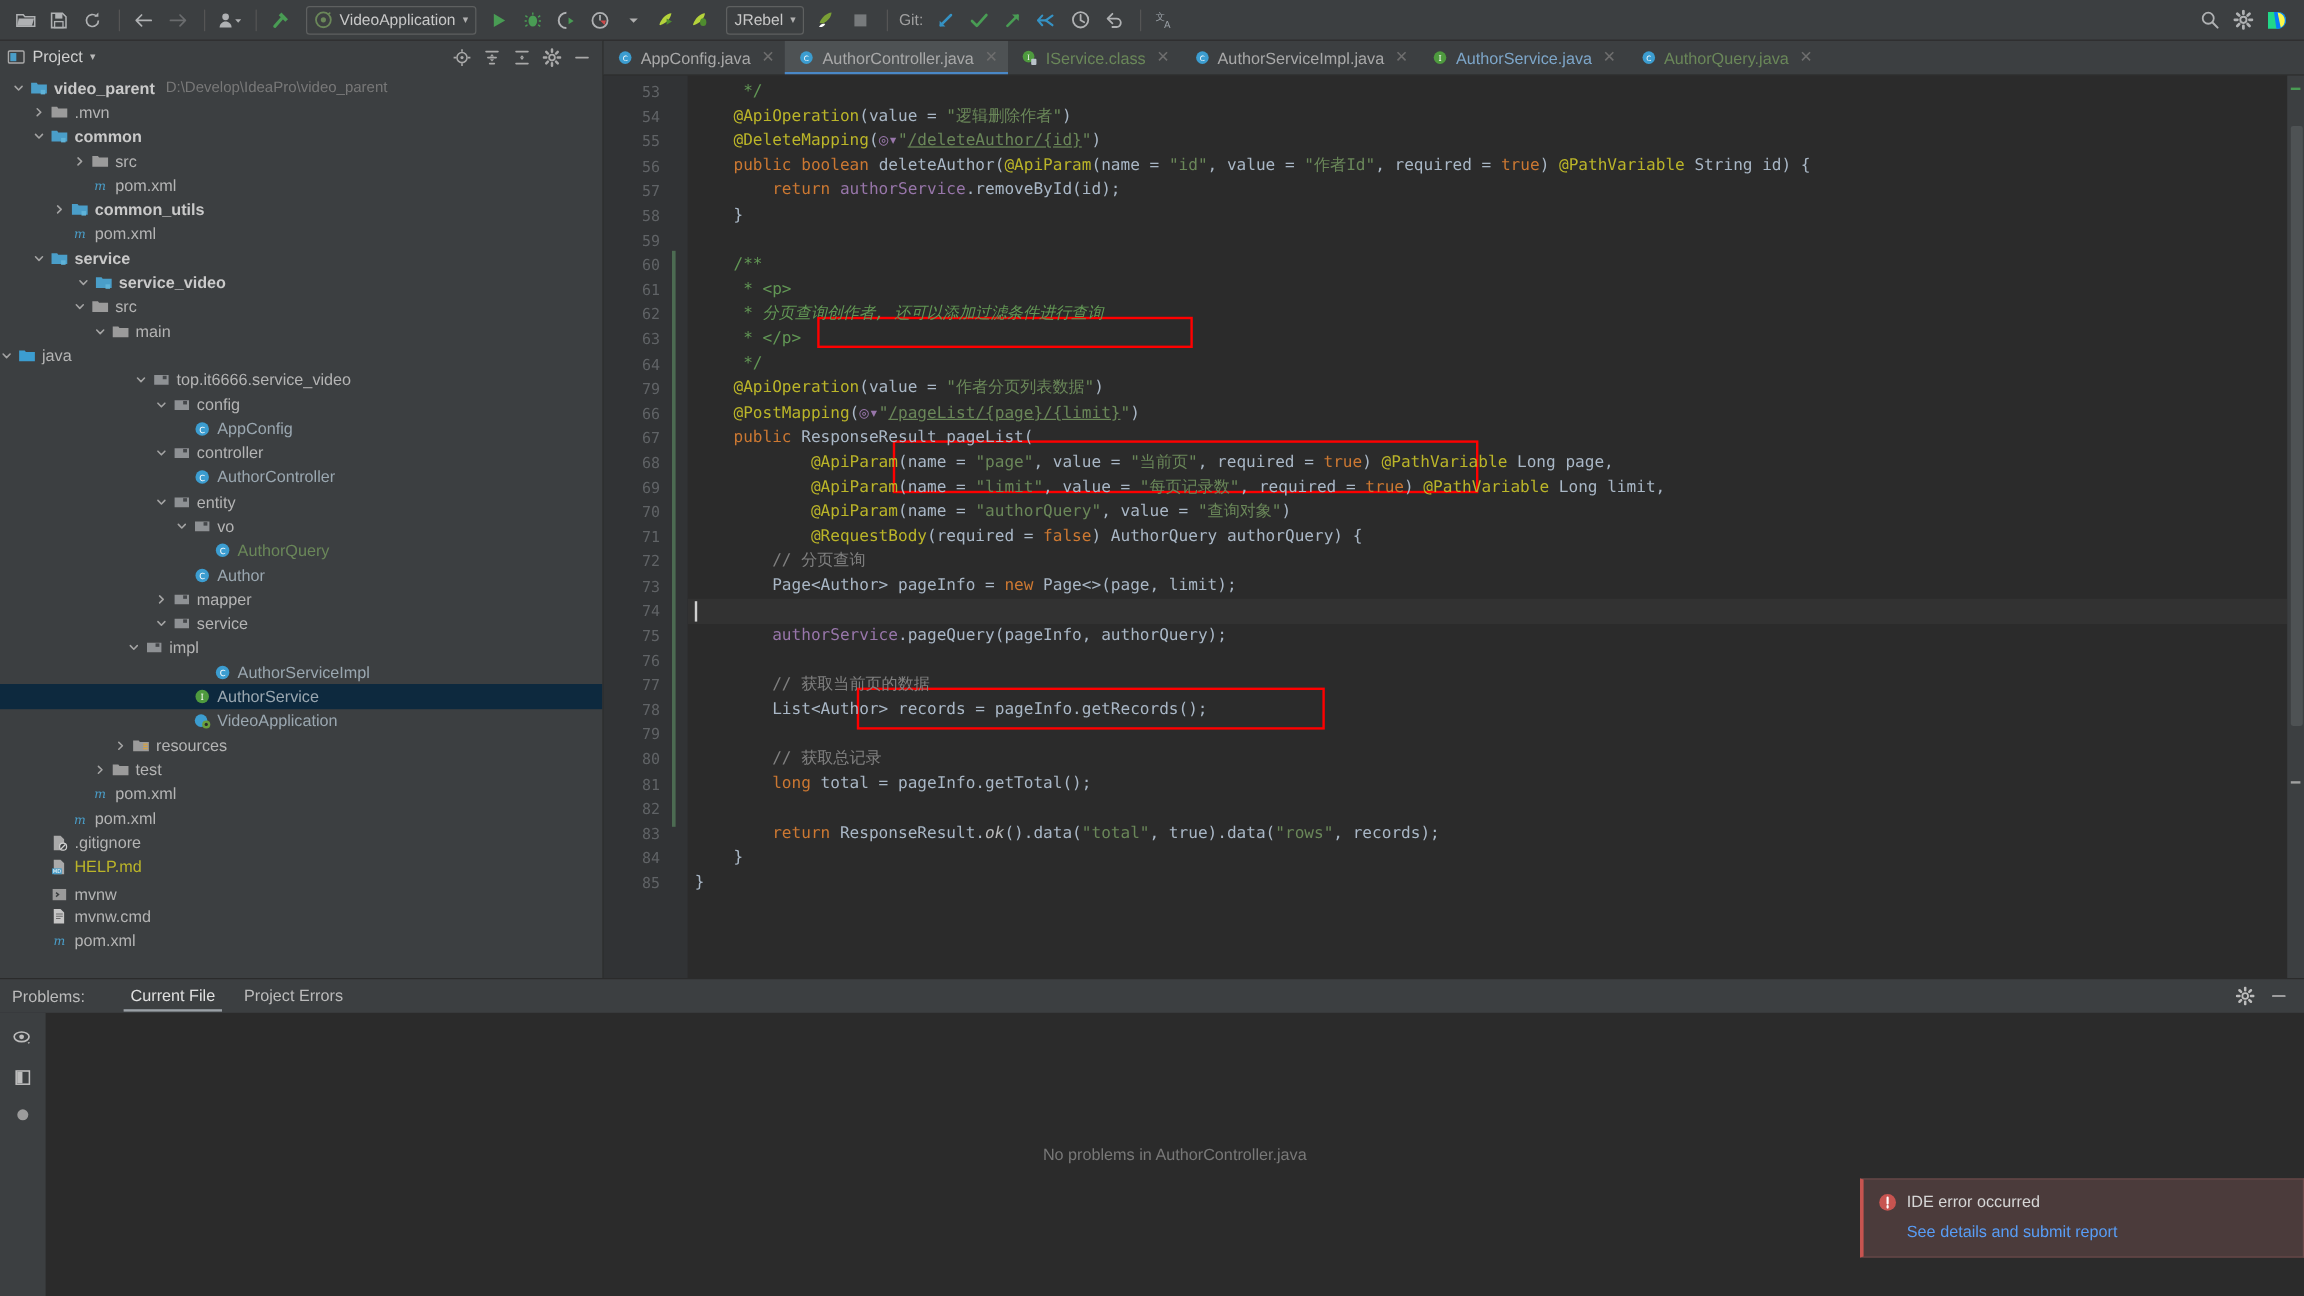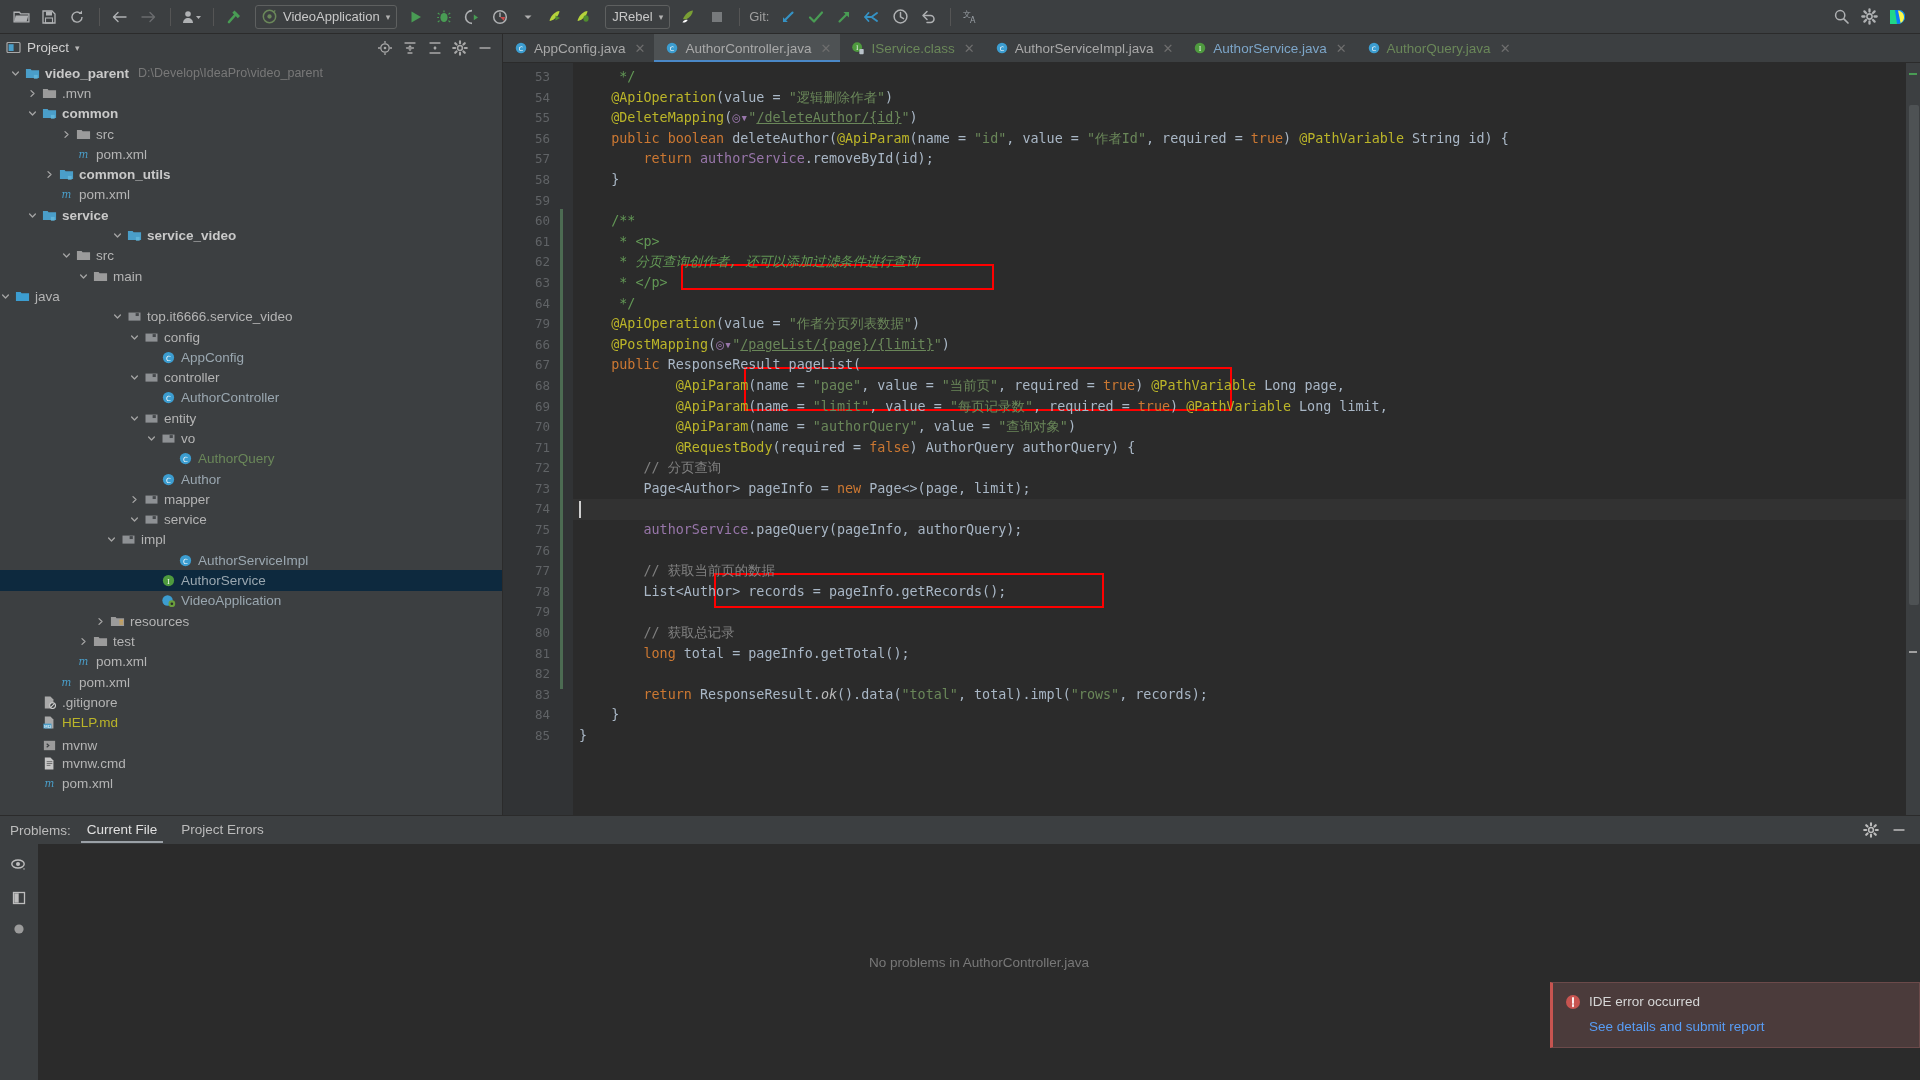--- a/index.html
+++ b/index.html
@@ -92,21 +92,21 @@
   .hl{position:absolute;border:2px solid #ff0000;box-sizing:border-box;pointer-events:none;}
   
   .rail{width:14px;flex:0 0 14px;background:#3c3f41;position:relative;}
   .rail .tick{position:absolute;left:3px;width:8px;height:2px;}
   .rail .scrollthumb{position:absolute;right:1px;width:10px;background:#4e5254;border-radius:2px;}
 
   
   .bottom{height:265px;background:#3c3f41;display:flex;flex-direction:column;
           border-top:1px solid #2b2b2b;box-sizing:border-box;}
   .bhead{height:28px;display:flex;align-items:center;padding:0 10px;box-sizing:border-box;}
-  .bhead .pl{color:#bbbbbb;font-size:13.5px;margin-right:8px;}
+  .bhead .pl{color:#bbbbbb;font-size:13.5px;margin-right:30px;}
   .btab{font-size:13.5px;color:#bbbbbb;padding:4px 8px 6px;margin-right:8px;position:relative;}
   .btab.active{color:#e0e0e0;}
   .btab.active:after{content:"";position:absolute;left:2px;right:2px;bottom:0;height:2px;background:#9aa0a6;}
   .bhead .spacer{flex:1;}
   .bico{width:22px;height:22px;display:flex;align-items:center;justify-content:center;margin-left:6px;}
   .bbody{flex:1;display:flex;background:#2b2b2b;}
   .brail{width:38px;flex:0 0 38px;background:#3c3f41;padding-top:12px;
          display:flex;flex-direction:column;align-items:center;gap:16px;}
   .bcontent{flex:1;display:flex;align-items:center;justify-content:center;color:#787878;font-size:13.5px;}
 
@@ -454,21 +454,21 @@
               </svg>
             </span>
             <span class="ico">
               <svg width="15" height="15" viewBox="0 0 16 16">
                 <path d="M1 3.2h5l1 1.4h8v8.2H1z" fill="#4a9ec9"></path>
                 <rect x="9.5" y="9.5" width="4" height="4" fill="#5fb3d8"></rect>
               </svg>
             </span>
             <span class="lbl bold">service</span>
           </div>
-          <div class="row" style="padding-left: 64px; margin-left: 48px;">
+          <div class="row" style="padding-left: 64px;">
             <span class="arrow">
               <svg width="11" height="11" viewBox="0 0 11 11">
                 <path d="M2.6 4 5.5 7 8.4 4" fill="none" stroke="#a4a4a4" stroke-width="1.3" stroke-linecap="round" stroke-linejoin="round"></path>
               </svg>
             </span>
             <span class="ico">
               <svg width="15" height="15" viewBox="0 0 16 16">
                 <path d="M1 3.2h5l1 1.4h8v8.2H1z" fill="#4a9ec9"></path>
                 <rect x="9.5" y="9.5" width="4" height="4" fill="#5fb3d8"></rect>
               </svg>
@@ -932,21 +932,21 @@
             <div class="cl"><span class="ws">        </span><span class="id">Page&lt;Author&gt; pageInfo = </span><span class="kw">new </span><span class="id">Page&lt;&gt;(page, limit);</span></div>
             <div class="cl cur"><span class="caretbar"></span></div>
             <div class="cl"><span class="ws">        </span><span class="fld">authorService</span><span class="id">.pageQuery(pageInfo, authorQuery);</span></div>
             <div class="cl"></div>
             <div class="cl"><span class="ws">        </span><span class="cmt">// 获取当前页的数据</span></div>
             <div class="cl"><span class="ws">        </span><span class="id">List&lt;Author&gt; records = pageInfo.getRecords();</span></div>
             <div class="cl"></div>
             <div class="cl"><span class="ws">        </span><span class="cmt">// 获取总记录</span></div>
             <div class="cl"><span class="ws">        </span><span class="kw">long </span><span class="id">total = pageInfo.getTotal();</span></div>
             <div class="cl"></div>
-            <div class="cl"><span class="ws">        </span><span class="kw">return </span><span class="id">ResponseResult.</span><span class="ital">ok</span><span class="id">().data(</span><span class="str">"total"</span><span class="id">, total).impl(</span><span class="str">"rows"</span><span class="id">, records);</span></div>
+            <div class="cl"><span class="ws">        </span><span class="kw">return </span><span class="id">ResponseResult.</span><span class="ital">ok</span><span class="id">().data(</span><span class="str">"total"</span><span class="id">, true).data(</span><span class="str">"rows"</span><span class="id">, records);</span></div>
             <div class="cl"><span class="ws">    </span><span class="id">}</span></div>
             <div class="cl"><span class="id">}</span></div>
           </div>
         <div class="rail">
           <div class="tick" style="top:10px;background:#499c54;"></div>
           <div class="scrollthumb" style="top:42px;height:500px;"></div>
           <div class="tick" style="top:588px;background:#a0a0a0;"></div>
         </div>
       </div>
     </div>

